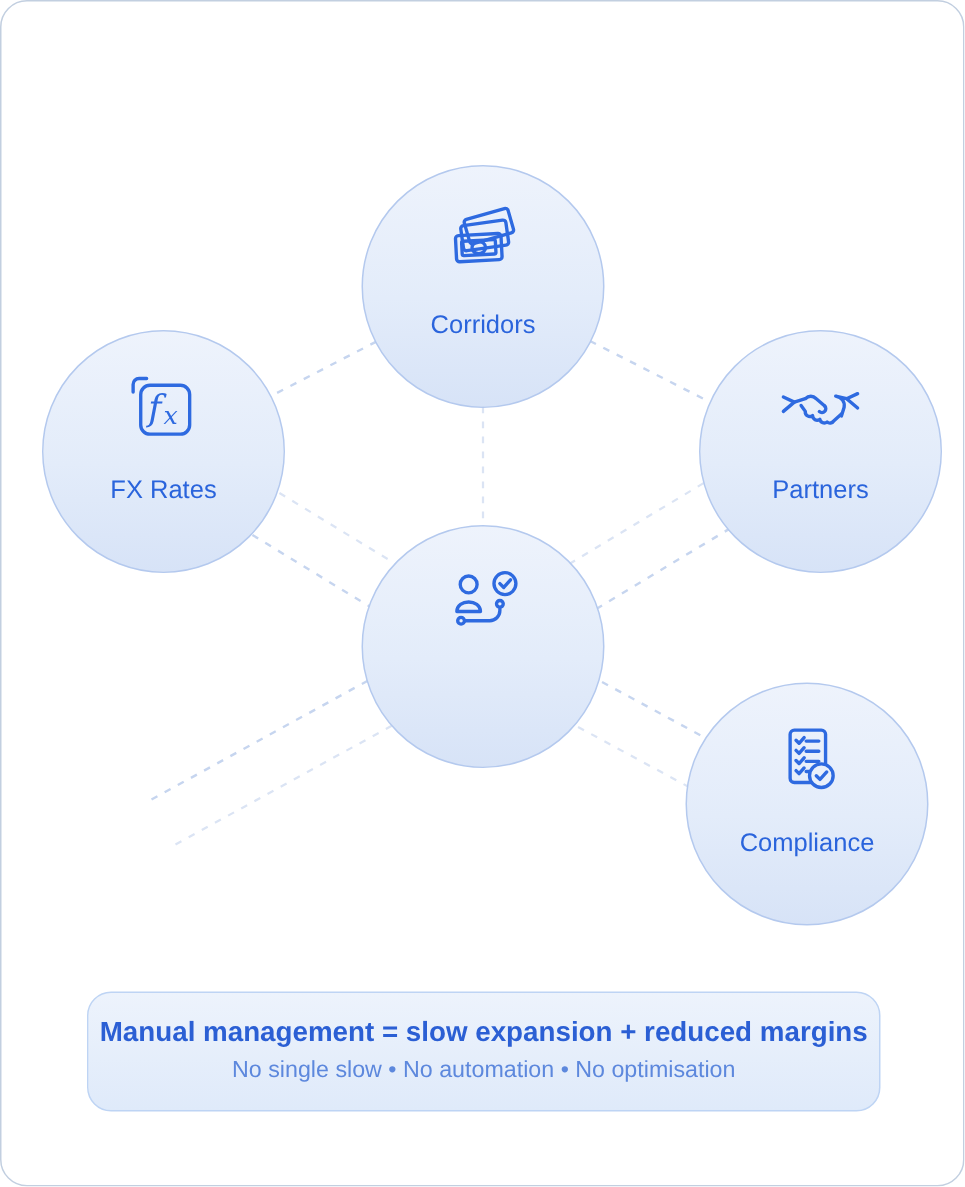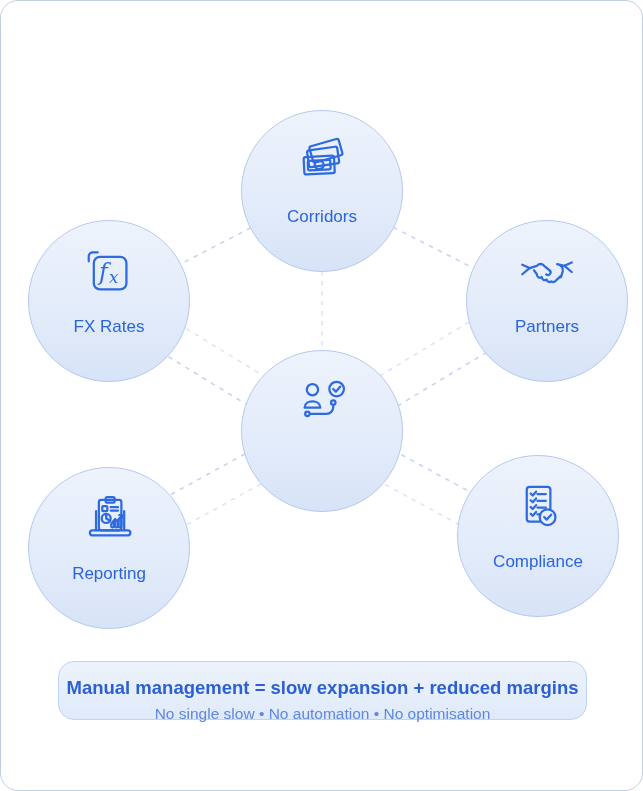--- a/index.html
+++ b/index.html
@@ -42,21 +42,21 @@
   .n-partners{left:465px;top:219px;}
   .n-routing{left:240px;top:349px;}
   .n-reporting{left:27px;top:466px;}
   .n-compliance{left:456px;top:454px;}
   .icon svg{display:block;}
   .ic{stroke:#2e6ae0;stroke-width:2;fill:none;stroke-linecap:round;stroke-linejoin:round;}
   .ic-fill{fill:#2e6ae0;stroke:none;}
   .ic-badge{fill:#e9f0fb;stroke:#2e6ae0;stroke-width:2;}
   .banner{
     position:absolute;left:57px;top:660px;
-    width:529px;height:59px;box-sizing:border-box;
+    width:529px;height:80px;box-sizing:border-box;
     background:linear-gradient(180deg,#edf3fc 0%,#dfeafa 100%);
     border:1px solid #bed4f4;
     border-radius:16px;
     text-align:center;
   }
   .banner-headline{
     margin-top:15px;
     font-size:18.5px;font-weight:bold;color:#2b5fd4;
     white-space:nowrap;
   }
@@ -151,42 +151,20 @@
             <circle cx="11" cy="34.5" r="2"></circle>
             <path d="M13.5 34.5 H28 a6 6 0 0 0 6 -6 v-1"></path>
             <circle cx="34" cy="24.5" r="2"></circle>
             <circle cx="37" cy="12.5" r="6.5"></circle>
             <path d="M34 12.5 l2.3 2.3 4 -4.5"></path>
           </g>
         </svg>
       </span>
     </div>
 
-    <div class="node n-reporting">
-      <span class="icon">
-        <svg width="56" height="54" viewBox="0 0 48 48">
-          <g class="ic">
-            <path d="M12.5 17 v17 M37.5 17 v17"></path>
-            <rect x="7" y="34" width="36" height="4.5" rx="2.2"></rect>
-            <rect x="15" y="7" width="20" height="27" rx="2"></rect>
-            <rect x="21" y="4.5" width="8" height="5" rx="1.5"></rect>
-            <rect x="18" y="12.5" width="4.5" height="4.5" rx="0.8"></rect>
-            <path d="M25.5 13.5 H32 M25.5 16.5 H32"></path>
-            <circle cx="21.5" cy="23.5" r="4"></circle>
-            <path d="M21.5 23.5 V19.8 M21.5 23.5 l3.3 2"></path>
-            <path d="M26.5 27.5 l3 -3.5 2 2 4 -5"></path>
-            <path d="M33.2 20.6 h2.3 v2.3"></path>
-            <rect x="26" y="27.5" width="2.4" height="4" rx="1.1"></rect>
-            <rect x="29.3" y="25.5" width="2.4" height="6" rx="1.1"></rect>
-            <rect x="32.6" y="23.5" width="2.4" height="8" rx="1.1"></rect>
-          </g>
-        </svg>
-      </span>
-      <span class="label">Reporting</span>
-    </div>
 
     <div class="node n-compliance">
       <span class="icon">
         <svg width="54" height="54" viewBox="0 0 48 48">
           <g class="ic">
             <rect x="14" y="6" width="21" height="31" rx="2.5"></rect>
             <path d="M17.5 12 l1.8 1.8 3 -3.4 M23.5 12.5 H31"></path>
             <path d="M17.5 18 l1.8 1.8 3 -3.4 M23.5 18.5 H31"></path>
             <path d="M17.5 24 l1.8 1.8 3 -3.4 M23.5 24.5 H31"></path>
             <path d="M17.5 30 l1.8 1.8 3 -3.4 M23.5 30.5 H25.5"></path>

